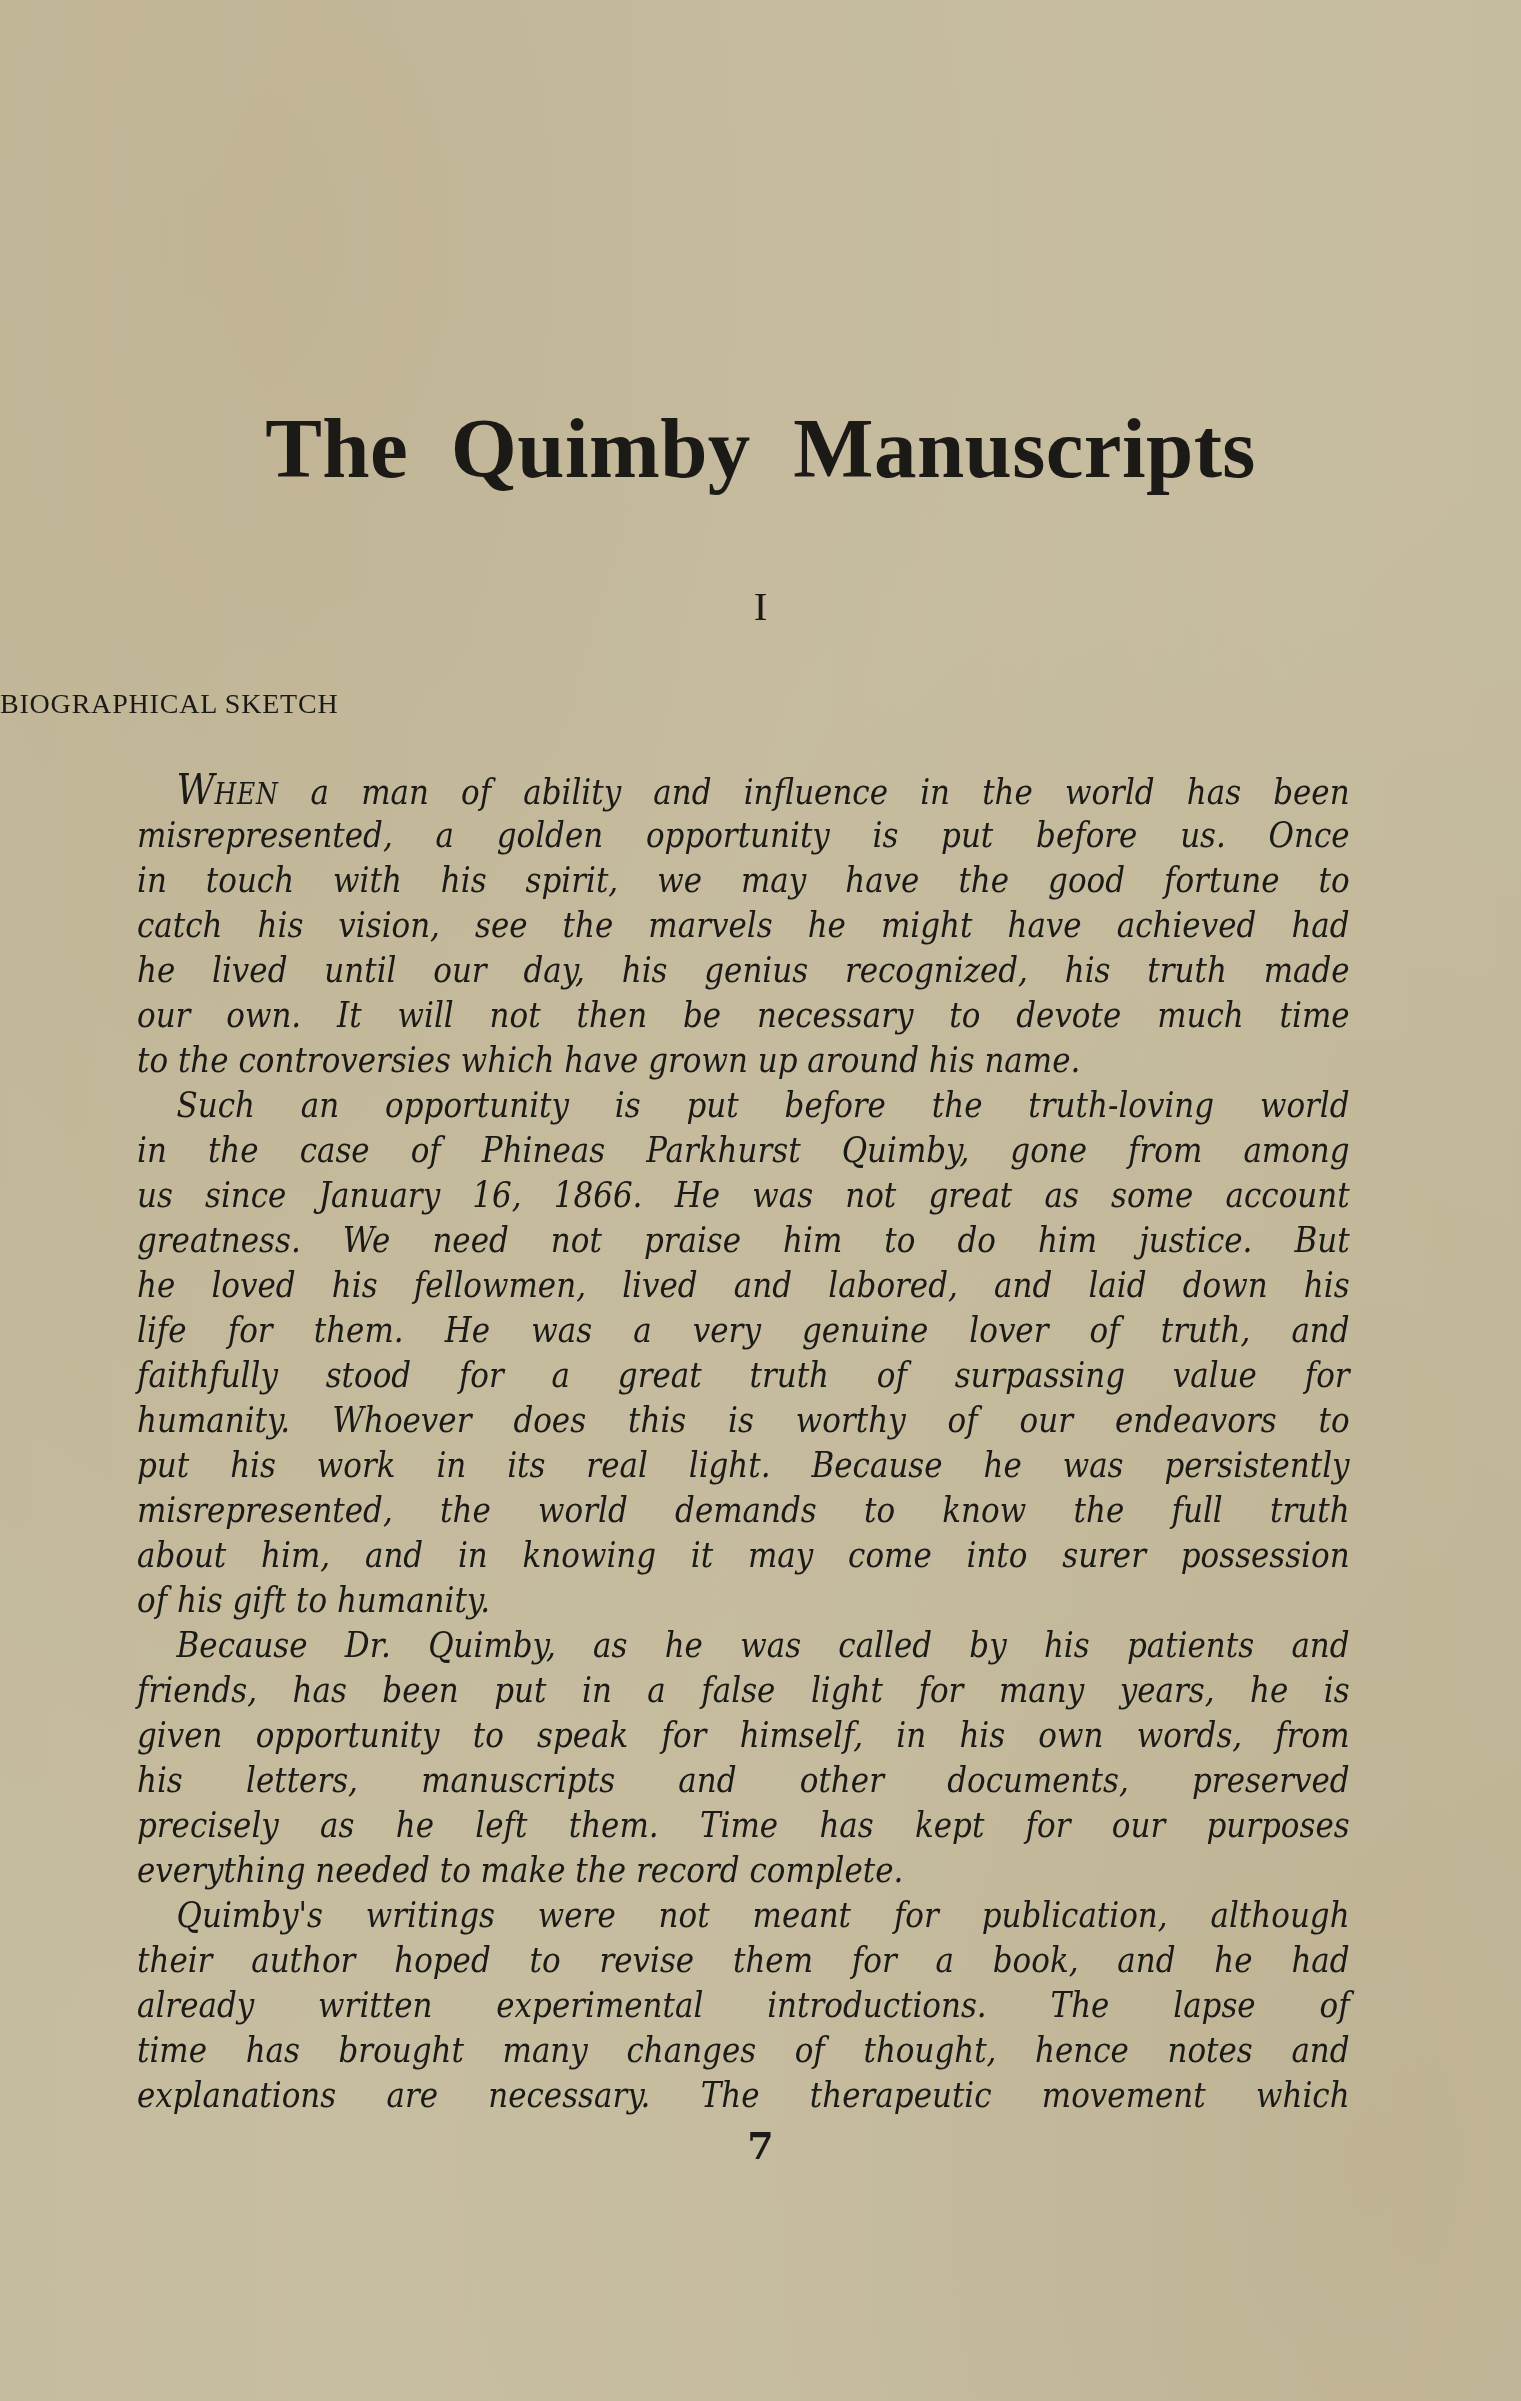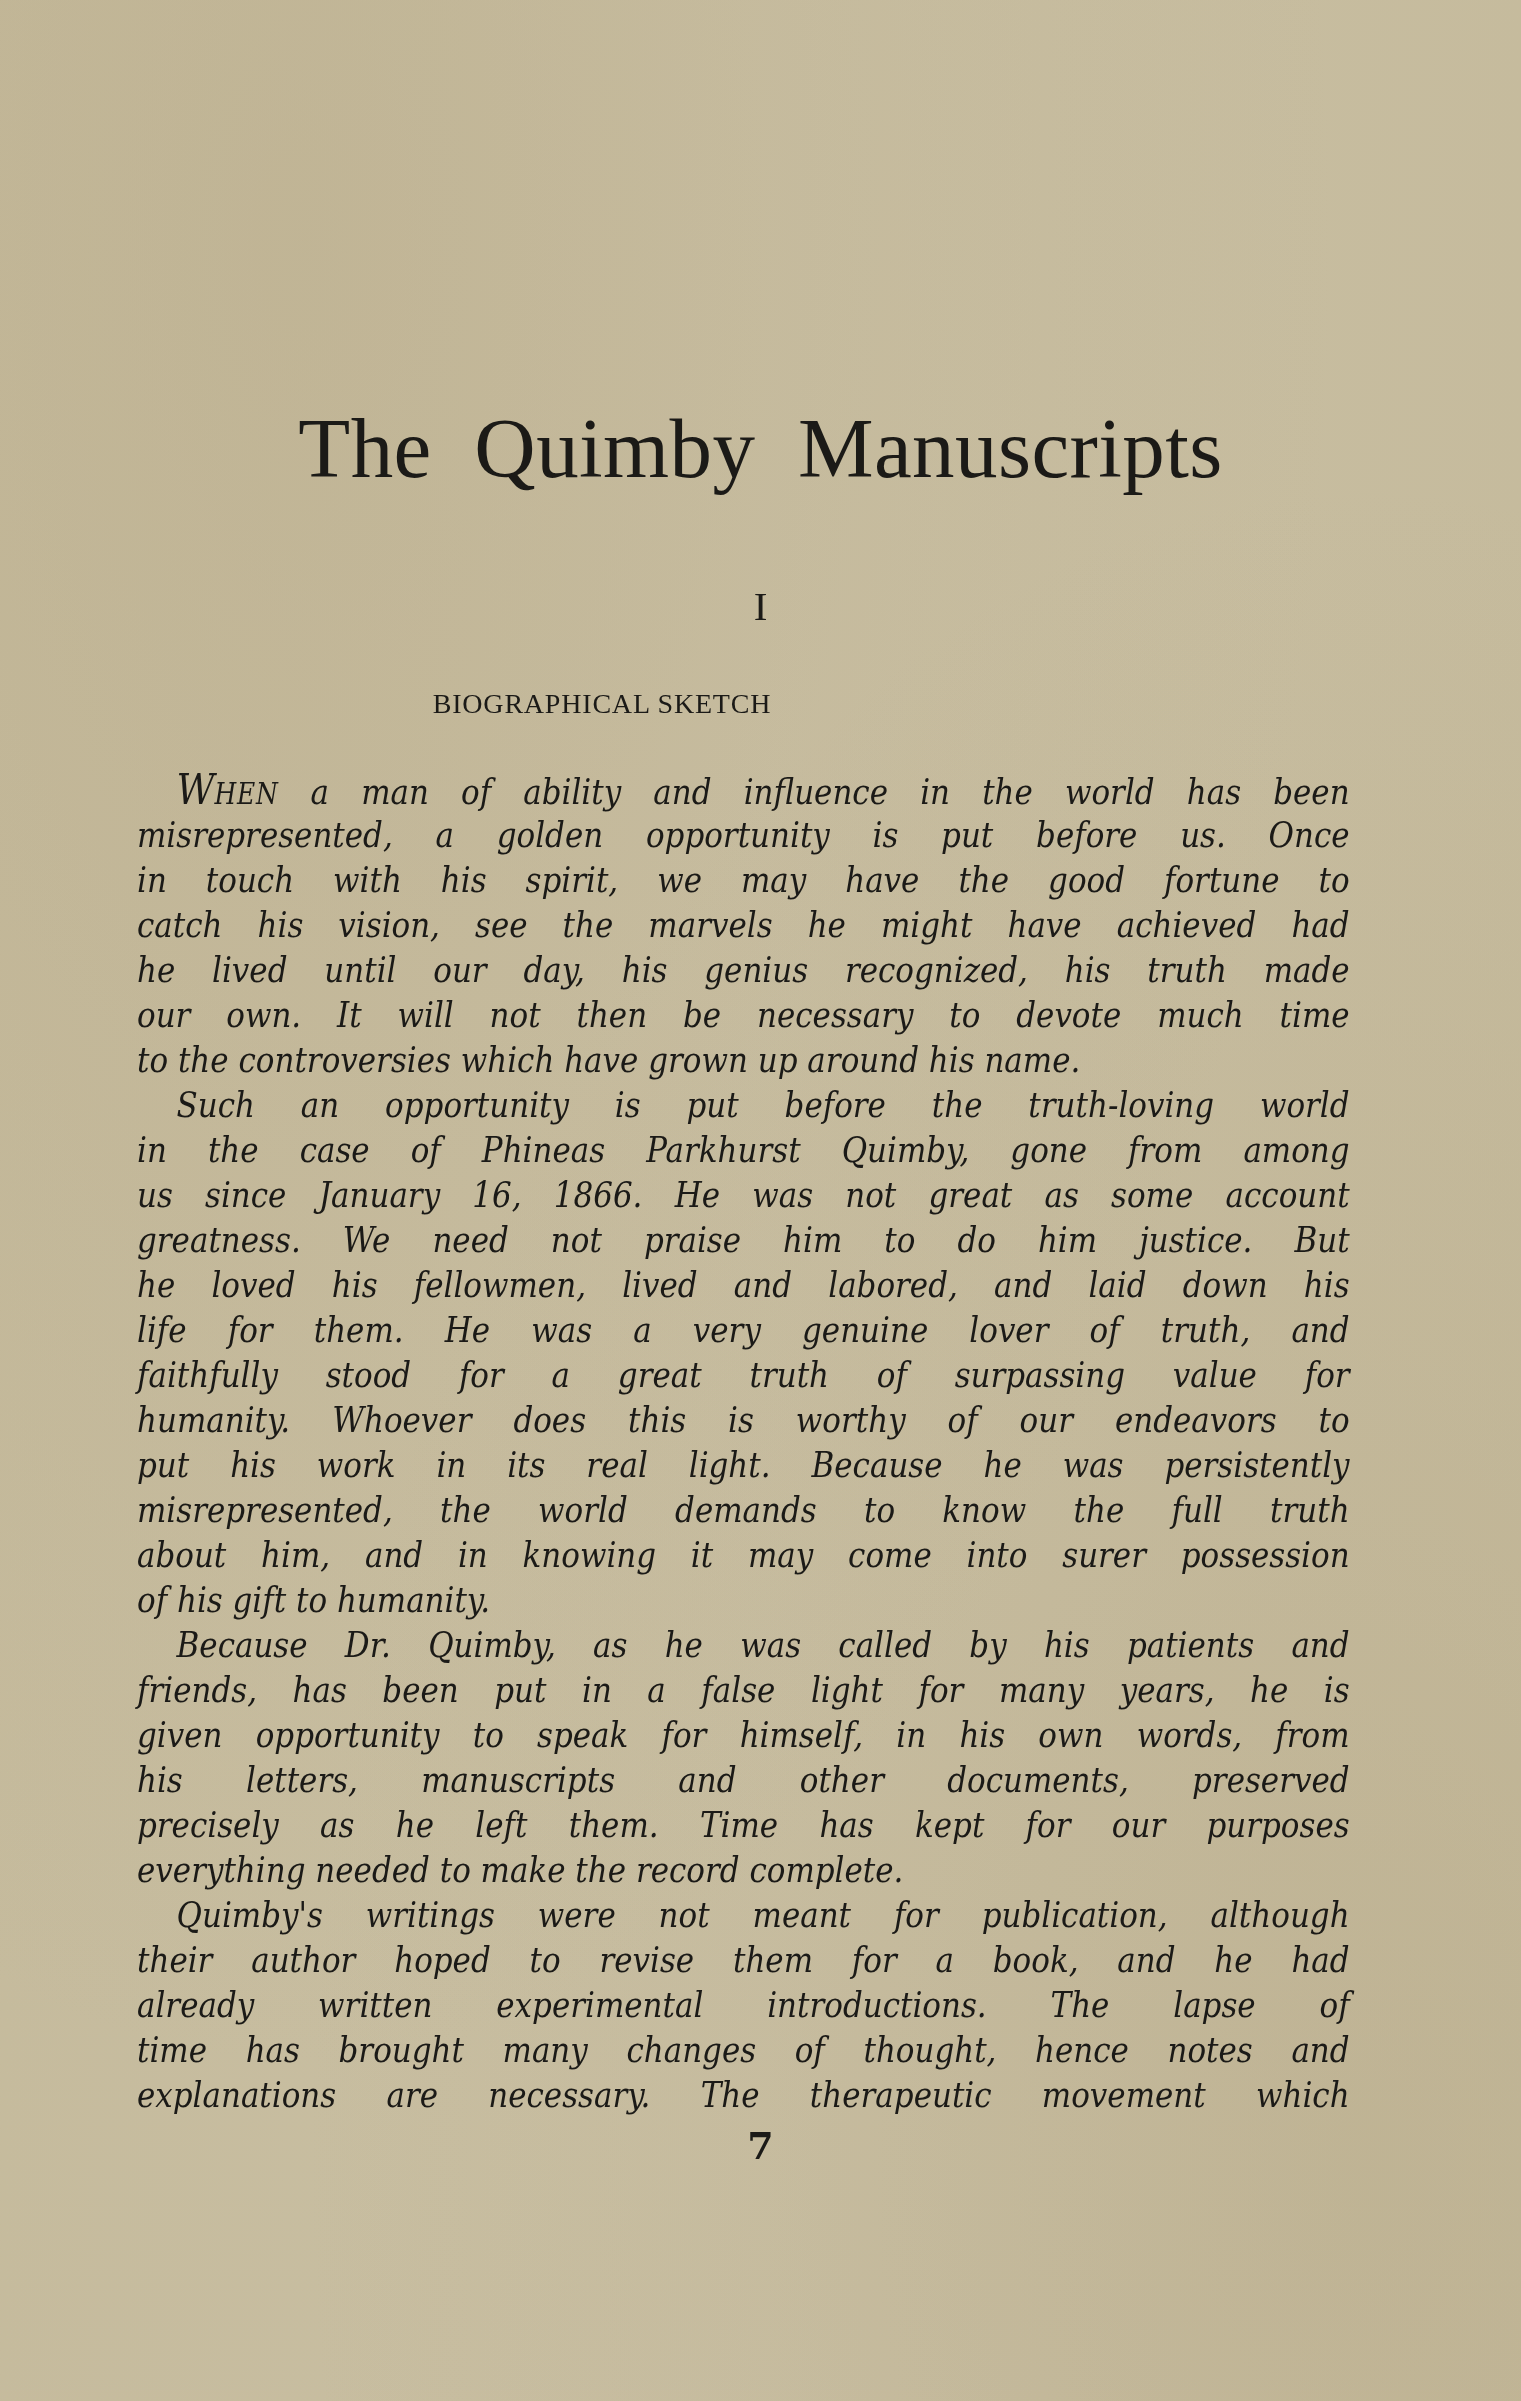--- a/index.html
+++ b/index.html
@@ -31,39 +31,39 @@
       left: 0;
       width: 1521px;
       top: 399px;
       text-align: center;
       font-family: "Liberation Serif", "DejaVu Serif", serif;
       font-size: 85px;
       line-height: 98px;
       word-spacing: 21px;
       letter-spacing: 0.4px;
       margin: 0;
-      font-weight: normal;
+      font-weight: bold;
     }
     .chapter-num {
       position: absolute;
       left: 0;
       width: 1521px;
       top: 582px;
       text-align: center;
       font-size: 41px;
       line-height: 49px;
       margin: 0;
       font-weight: normal;
     }
     .chapter-title {
       position: absolute;
       left: 0;
       width: 1204px;
       top: 687px;
-      text-align: center;
+      text-align: left;
       font-size: 28px;
       line-height: 33px;
       letter-spacing: 0.8px;
       margin: 0;
       font-weight: normal;
     }
     .body-text {
       position: absolute;
       left: 137px;
       top: 767px;

